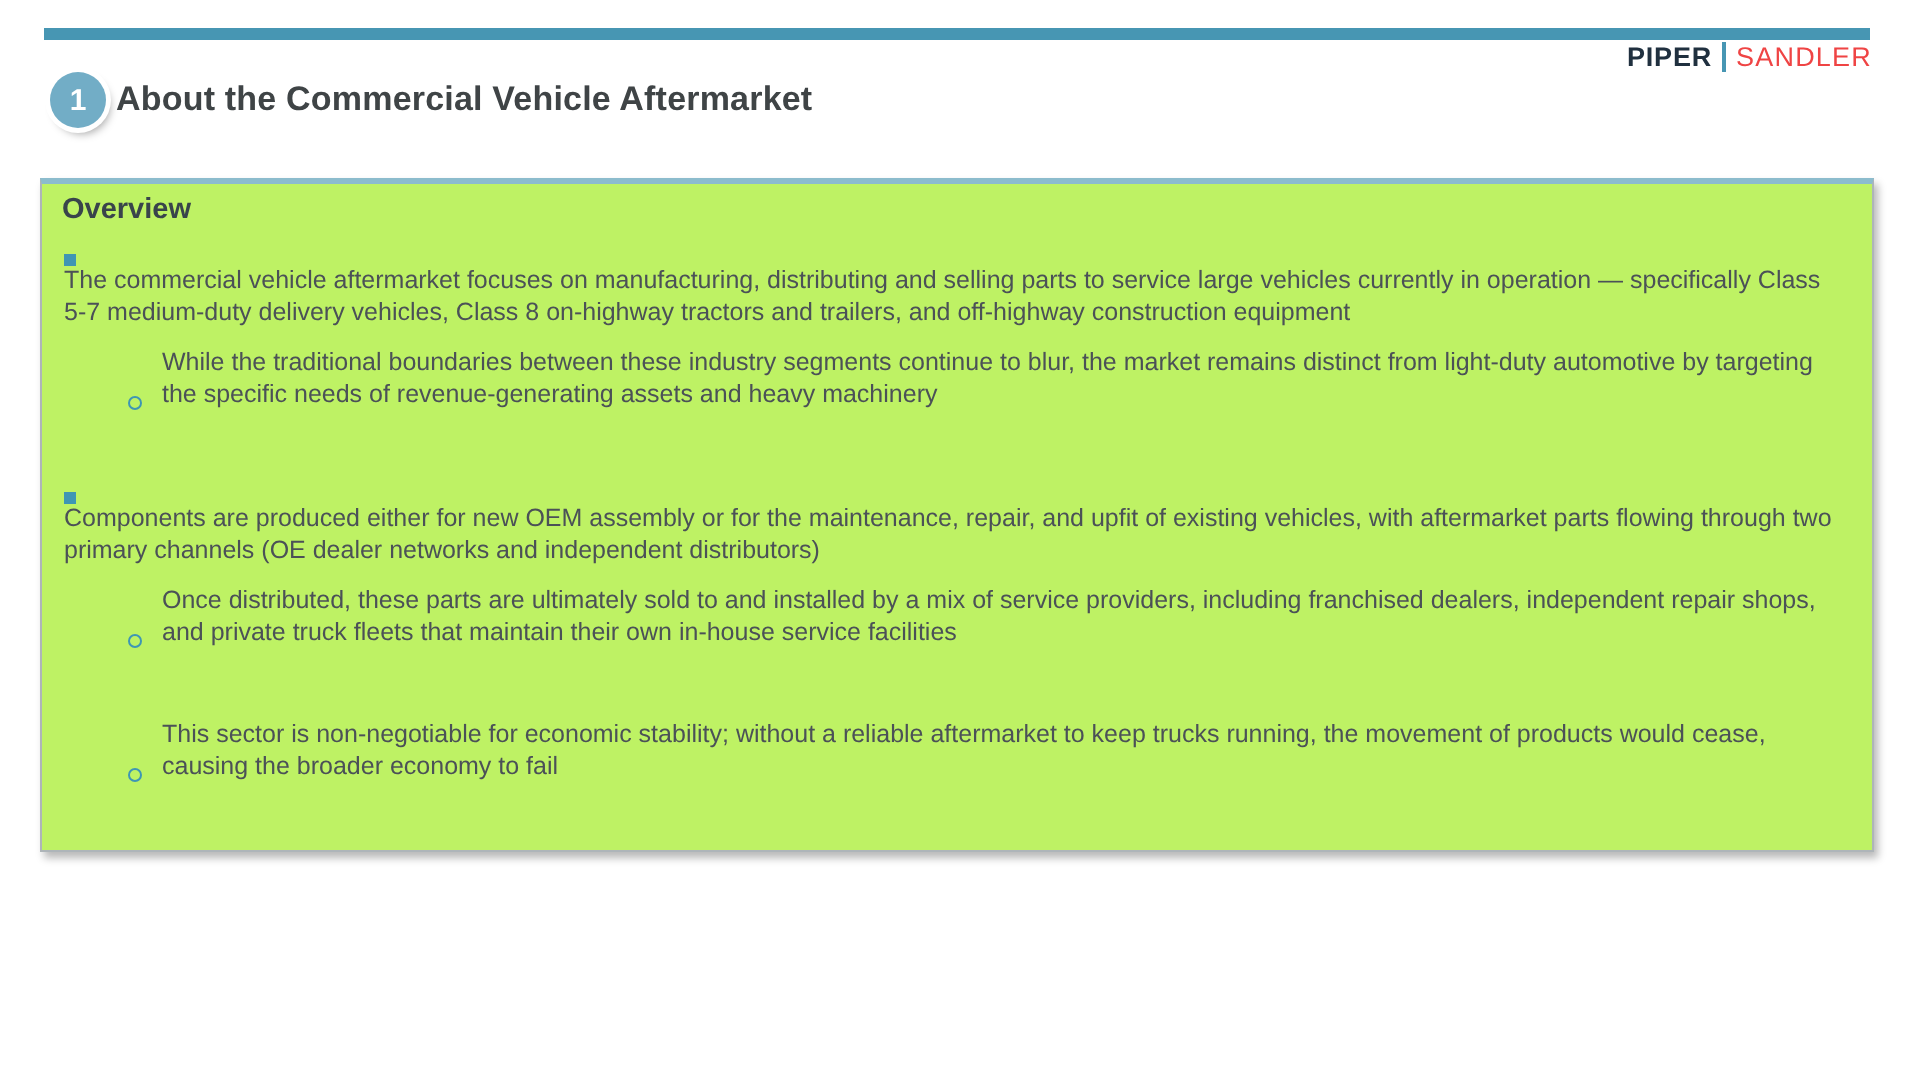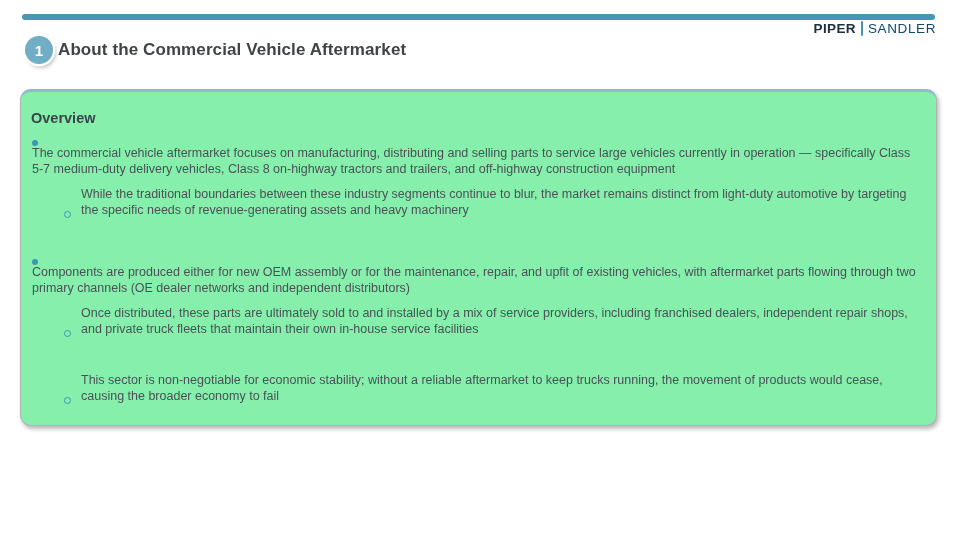--- a/index.html
+++ b/index.html
@@ -1,15 +1,15 @@
 <!DOCTYPE html>
 <html><head>
 <meta charset="utf-8">
 <style>
-  * { margin: 0; padding: 0; box-sizing: border-box; border-radius: 11px; }
+  * { margin: 0; padding: 0; box-sizing: border-box; }
   html, body {
     width: 957px; height: 537px;
     background: #ffffff;
     font-family: "Liberation Sans", sans-serif;
     overflow: hidden;
   }
   .page { position: relative; width: 957px; height: 537px; background: #fff; }
 
   
   .top-rule {
@@ -23,21 +23,21 @@
     position: absolute; top: 20px; right: 21px;
     display: flex; align-items: center; height: 16px;
   }
   .logo .piper {
     font-size: 13.5px; font-weight: 700; color: #20303f; letter-spacing: 0.4px;
   }
   .logo .logo-divider {
     width: 2px; height: 15px; background: #4796b3; margin: 0 5px;
   }
   .logo .sandler {
-    font-size: 13.5px; font-weight: 400; color: #0c4a6e; letter-spacing: 0.6px;
+    font-size: 13.5px; font-weight: 400; color: #ef4444; letter-spacing: 0.6px;
   }
 
   
   .num-circle {
     position: absolute; left: 25px; top: 36px;
     width: 28px; height: 28px; border-radius: 50%;
     background: #72adc6;
     box-shadow: 0 0 0 2.5px #ffffff, 2px 3px 4px rgba(0,0,0,0.35);
     display: flex; align-items: center; justify-content: center;
     z-index: 2;
@@ -48,25 +48,25 @@
   .slide-title {
     position: absolute; left: 58px; top: 40px;
     font-size: 17px; font-weight: 700; color: #3f4446;
     letter-spacing: 0.1px;
   }
 
   
   .content-box {
     position: absolute; left: 20px; top: 89px;
     width: 917px; height: 337px;
-    background: #86efac;
+    background: #bef264;
     border: 1px solid #aeb5b9;
     border-top: 3px solid #8cbccd;
     box-shadow: 2px 3px 4px rgba(0,0,0,0.28);
-    padding: 18px 10px 0 10px;
+    padding: 5px 10px 0 10px;
   }
   .overview-heading {
     font-size: 14.5px; font-weight: 700; color: #39444b;
     margin-bottom: 9px;
   }
 
   .bullet-row {
     display: flex; align-items: flex-start;
     padding-left: 1px; padding-right: 4px;
     margin-bottom: 10px;

